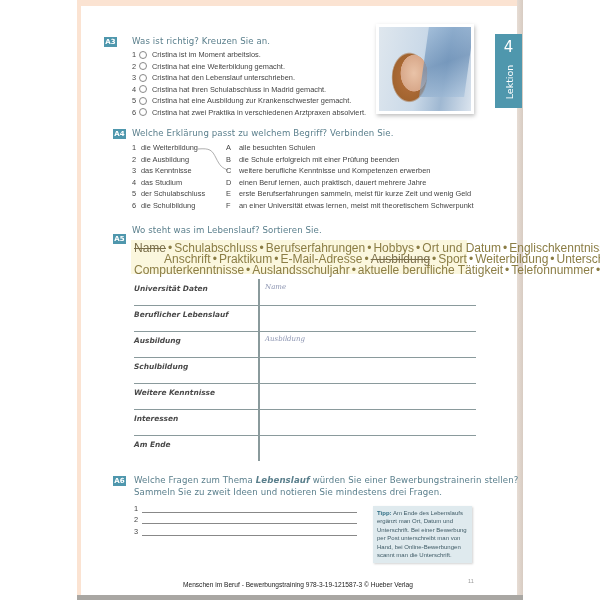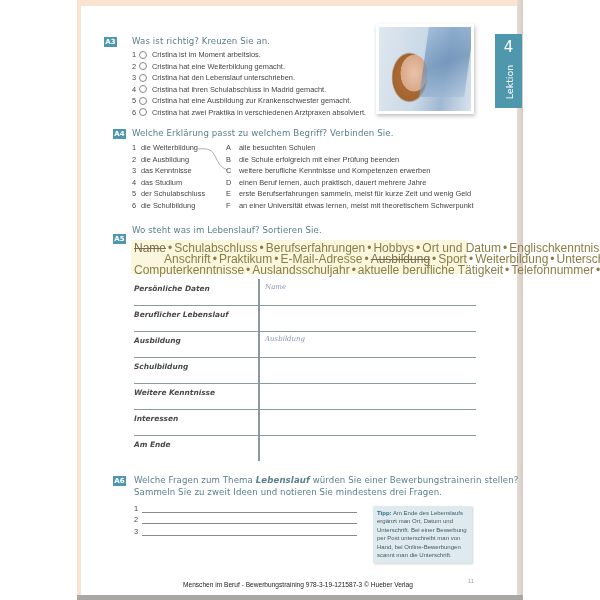--- a/index.html
+++ b/index.html
@@ -234,21 +234,21 @@
 <div class="a5-line" style="top:252px;margin-left:30px;">
   <span>Anschrift</span><span class="dot">•</span><span>Praktikum</span><span class="dot">•</span><span>E-Mail-Adresse</span><span class="dot">•</span><span class="strike">Ausbildung</span><span class="dot">•</span><span>Sport</span><span class="dot">•</span><span>Weiterbildung</span><span class="dot">•</span><span>Unterschrift</span><span class="dot">•</span>
 </div>
 <div class="a5-line" style="top:263px;">
   <span>Computerkenntnisse</span><span class="dot">•</span><span>Auslandsschuljahr</span><span class="dot">•</span><span>aktuelle berufliche Tätigkeit</span><span class="dot">•</span><span>Telefonnummer</span><span class="dot">•</span><span>Studium</span>
 </div>
 
 <div class="vline"></div>
 <div class="table">
   <div class="trow bordered">
-      <span class="tlabel">Persönliche Daten</span>
+      <span class="tlabel">Universität Daten</span>
       <span class="hand">Name</span>
     </div>
   <div class="trow bordered">
       <span class="tlabel">Beruflicher Lebenslauf</span>
       <span class="hand"></span>
     </div>
   <div class="trow bordered">
       <span class="tlabel">Ausbildung</span>
       <span class="hand">Ausbildung</span>
     </div>

